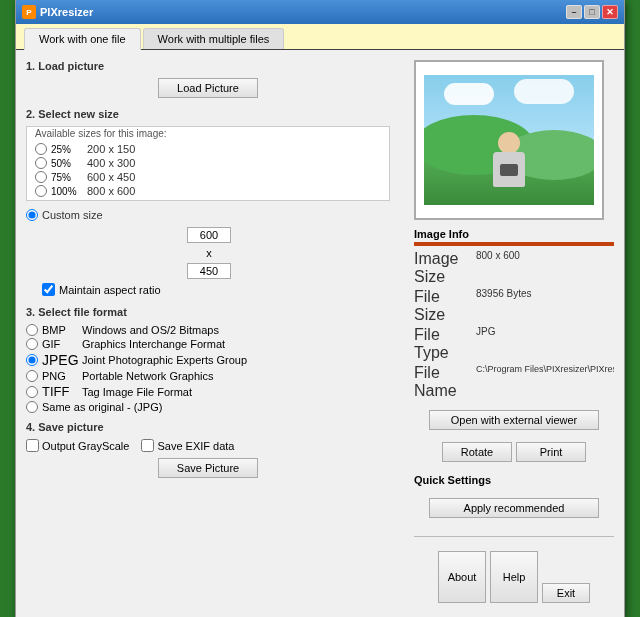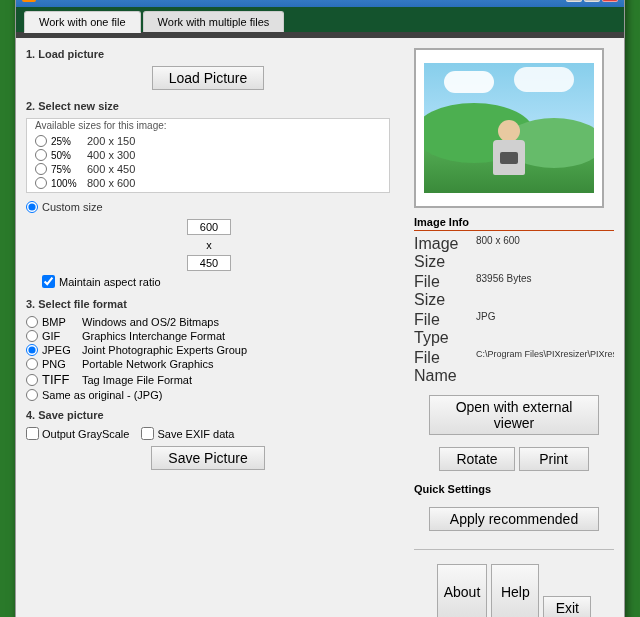--- a/index.html
+++ b/index.html
@@ -62,22 +62,22 @@
       align-items: center;
       justify-content: center;
       cursor: pointer;
       font-size: 9px;
       color: #333;
       font-weight: bold;
       border-radius: 2px;
     }
     .title-btn.close { background: #e04040; color: white; }
     .tabs-bar {
-      background: #14532d;
-      border-bottom: 6px solid #404040;
+      background: #fef9c3;
+      border-bottom: 1px solid #404040;
       display: flex;
       padding: 4px 8px 0;
       gap: 2px;
     }
     .tab {
       padding: 4px 14px;
       border: 1px solid #ccc;
       border-bottom: none;
       background: #e0e0e0;
       cursor: pointer;
@@ -115,21 +115,21 @@
     .load-btn-container {
       display: flex;
       justify-content: center;
       margin: 4px 0 8px;
     }
     .win-button {
       background: linear-gradient(to bottom, #f8f8f8, #e0e0e0);
       border: 1px solid #aaa;
       padding: 3px 16px;
       cursor: pointer;
-      font-size: 14px;
+      font-size: 11px;
       min-width: 100px;
     }
     .size-box {
       border: 1px solid #ccc;
       padding: 1px 8px;
       margin-bottom: 8px;
       background: white;
     }
     .size-box-label {
       font-size: 10px;
@@ -275,21 +275,21 @@
       transform: translateX(-50%);
       width: 18px; height: 12px;
       background: #555;
       border-radius: 2px;
     }
     .info-section {
       font-size: 11px;
     }
     .info-title {
       font-weight: bold;
-      border-bottom: 1px solid #c2410c;
+      border-bottom: 4px solid #c2410c;
       padding-bottom: 2px;
       margin-bottom: 4px;
     }
     .info-row {
       display: flex;
       gap: 4px;
       margin-bottom: 2px;
     }
     .info-key {
       width: 58px;
@@ -398,21 +398,21 @@
           <span style="width:36px;font-size:11px;">BMP</span>
           <span style="font-size:11px;">Windows and OS/2 Bitmaps</span>
         </div>
         <div class="radio-row">
           <input type="radio" name="format" style="">
           <span style="width:36px;font-size:11px;">GIF</span>
           <span style="font-size:11px;">Graphics Interchange Format</span>
         </div>
         <div class="radio-row">
           <input type="radio" name="format" checked="" style="">
-          <span style="width:36px;font-size:11px;">JPEG</span>
+          <span style="width:36px;font-size:14px;">JPEG</span>
           <span style="font-size:11px;">Joint Photographic Experts Group</span>
         </div>
         <div class="radio-row">
           <input type="radio" name="format" style="">
           <span style="width:36px;font-size:11px;">PNG</span>
           <span style="font-size:11px;">Portable Network Graphics</span>
         </div>
         <div class="radio-row">
           <input type="radio" name="format" style="">
           <span style="width:36px;font-size:13px;">TIFF</span>

